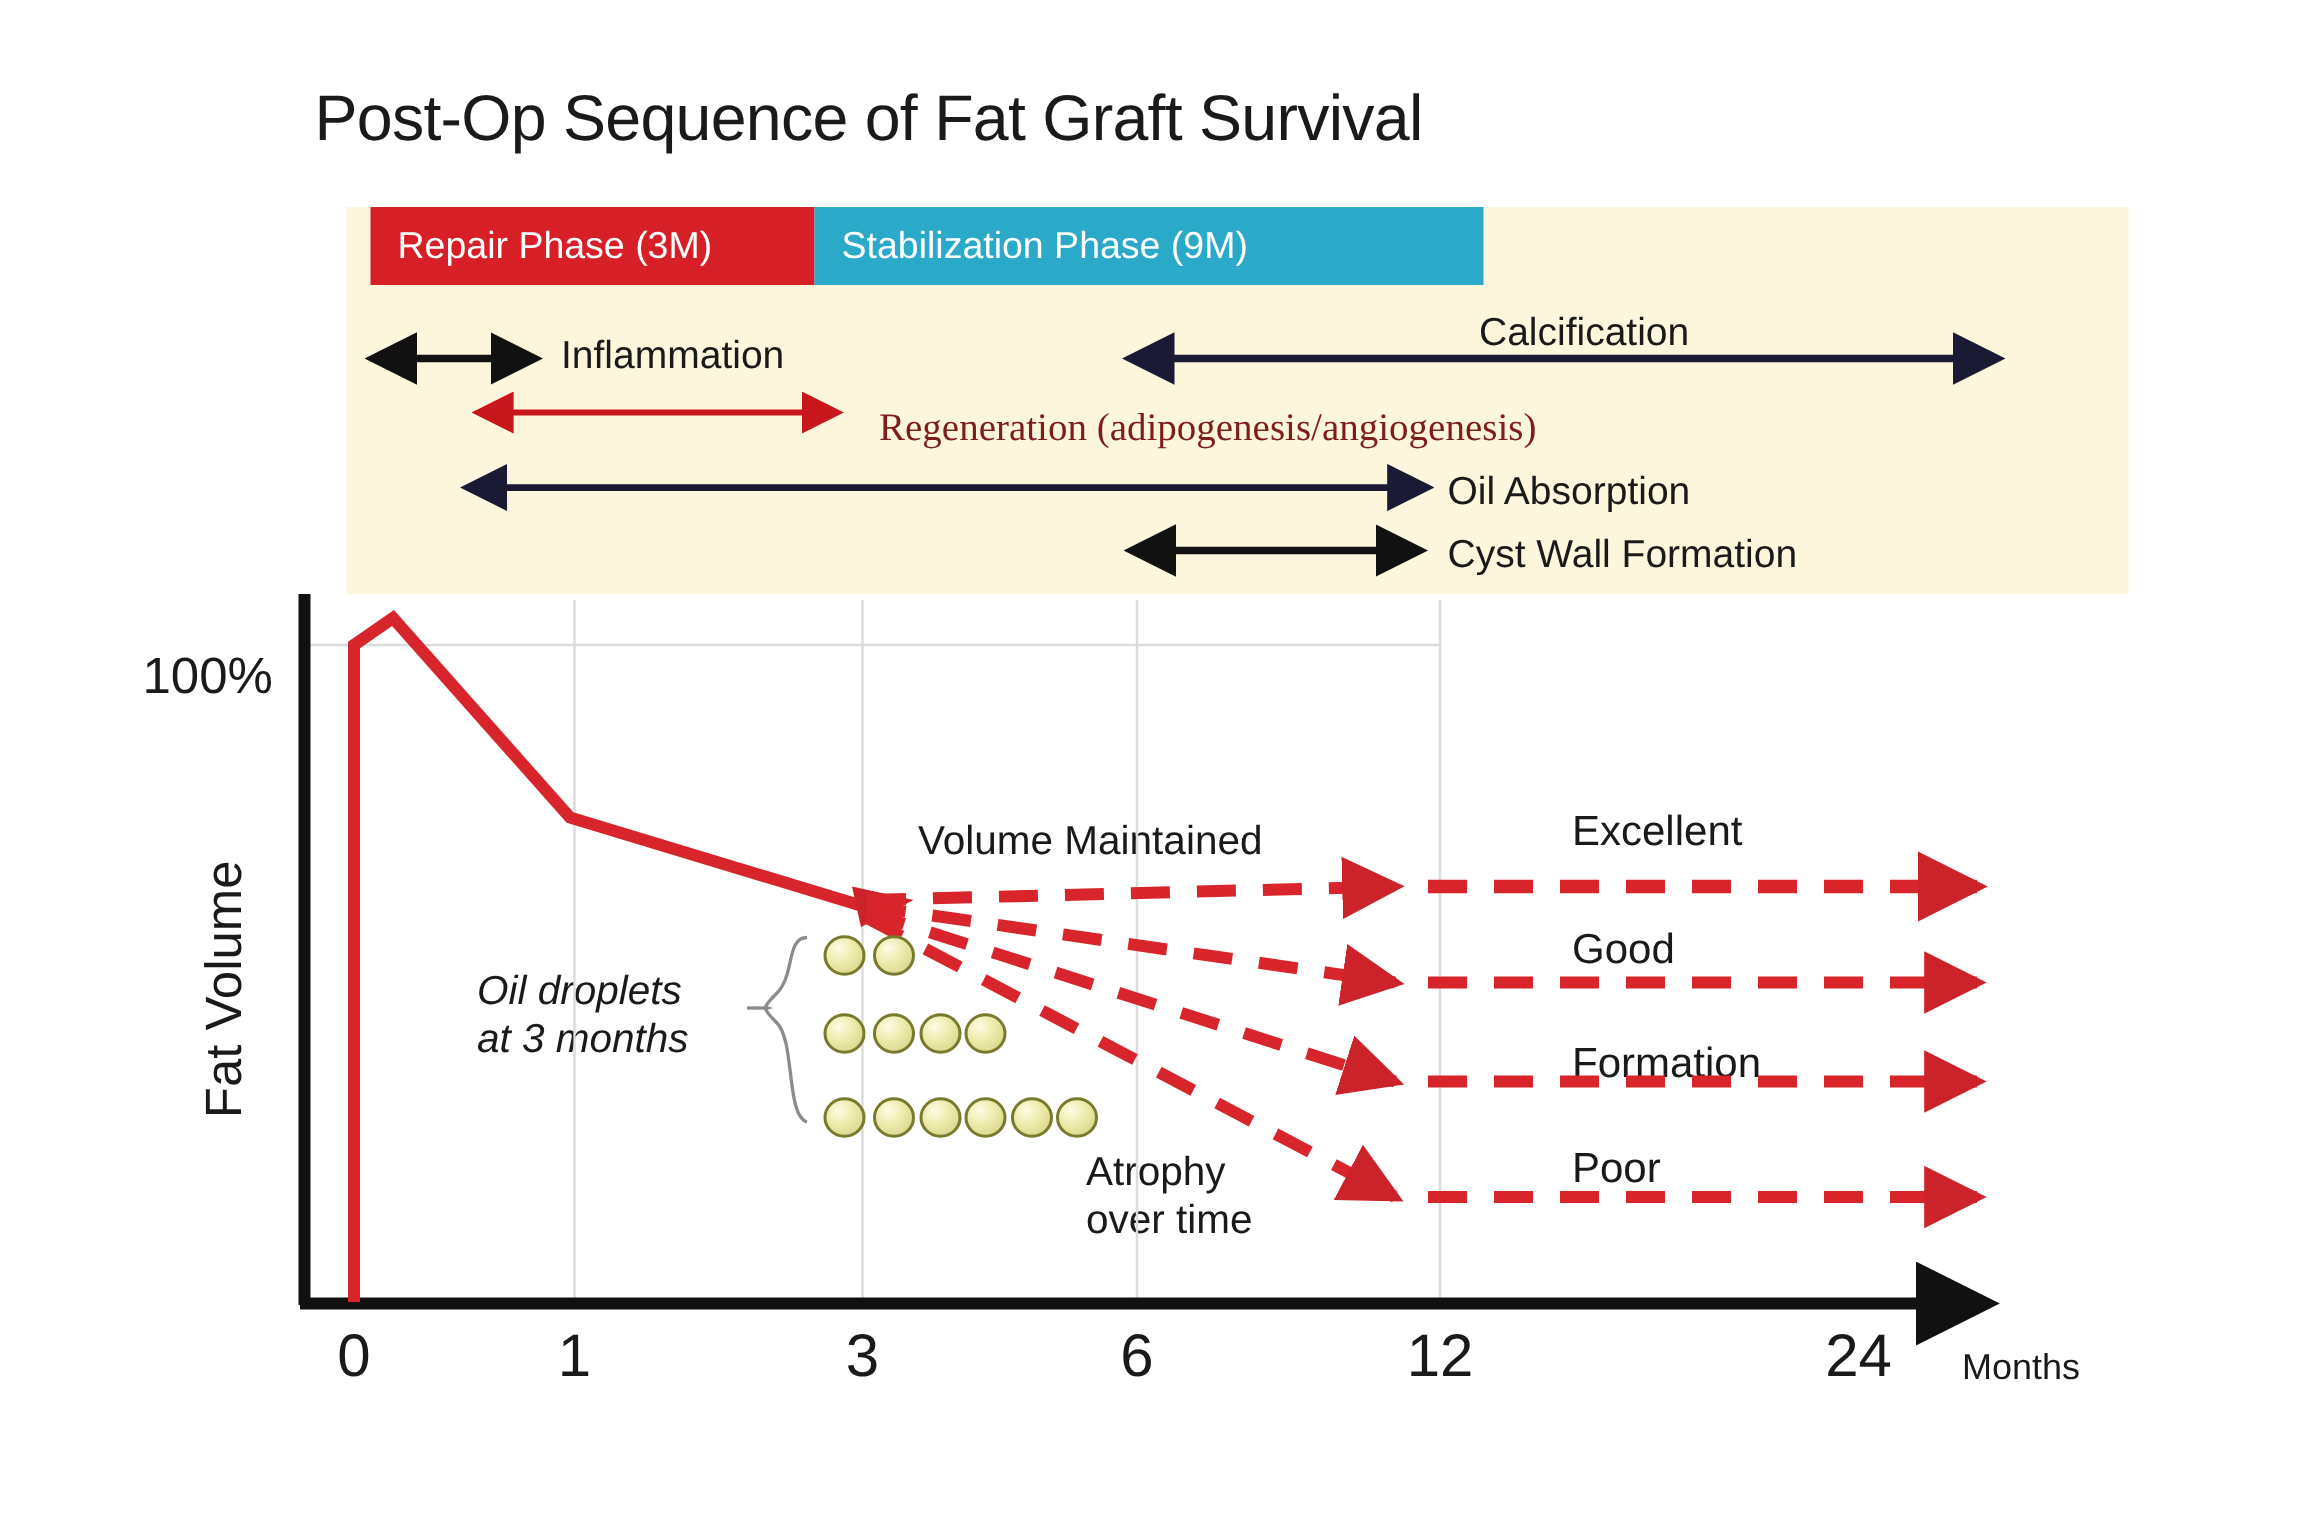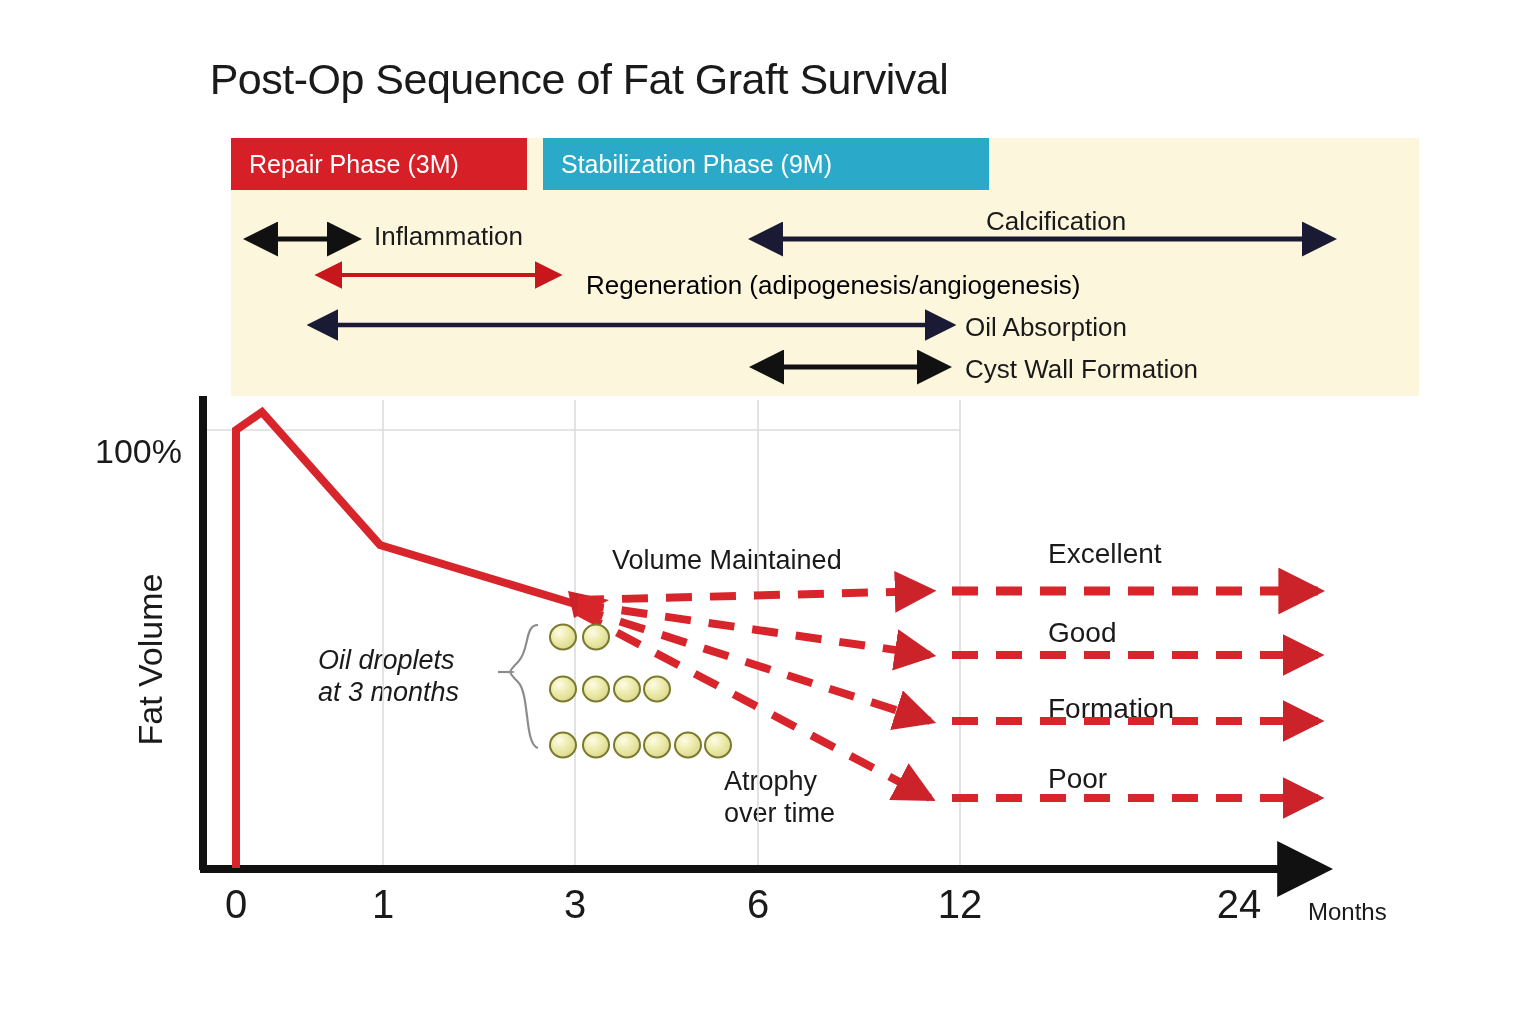--- a/index.html
+++ b/index.html
@@ -44,37 +44,37 @@
     top: 0; height: 52px;
     display: flex;
     align-items: center;
     color: #ffffff;
     font-size: 25px;
     padding-left: 18px;
     box-sizing: border-box;
     white-space: nowrap;
   }
   #phase-repair {
-    left: 0; width: 296px;
+    left: 16px; width: 296px;
     background: #d61f26;
   }
   #phase-stabilization {
     left: 312px; width: 446px;
     background: #2ba9c8;
   }
 
   .phase-label-text { line-height: 1; }
 
   .tl-text {
     font-size: 26px;
     color: #1a1a1a;
     white-space: nowrap;
     line-height: 1;
   }
-  .tl-text.red { color: #000000; }
+  .tl-text.red { color: #7f1d1d; font-family: Liberation Serif, serif; }
 
   svg.overlay {
     position: absolute;
     left: 0; top: 0;
     width: 1536px; height: 1024px;
     pointer-events: none;
   }
 
   #y-100-label {
     left: 95px; top: 405px;

